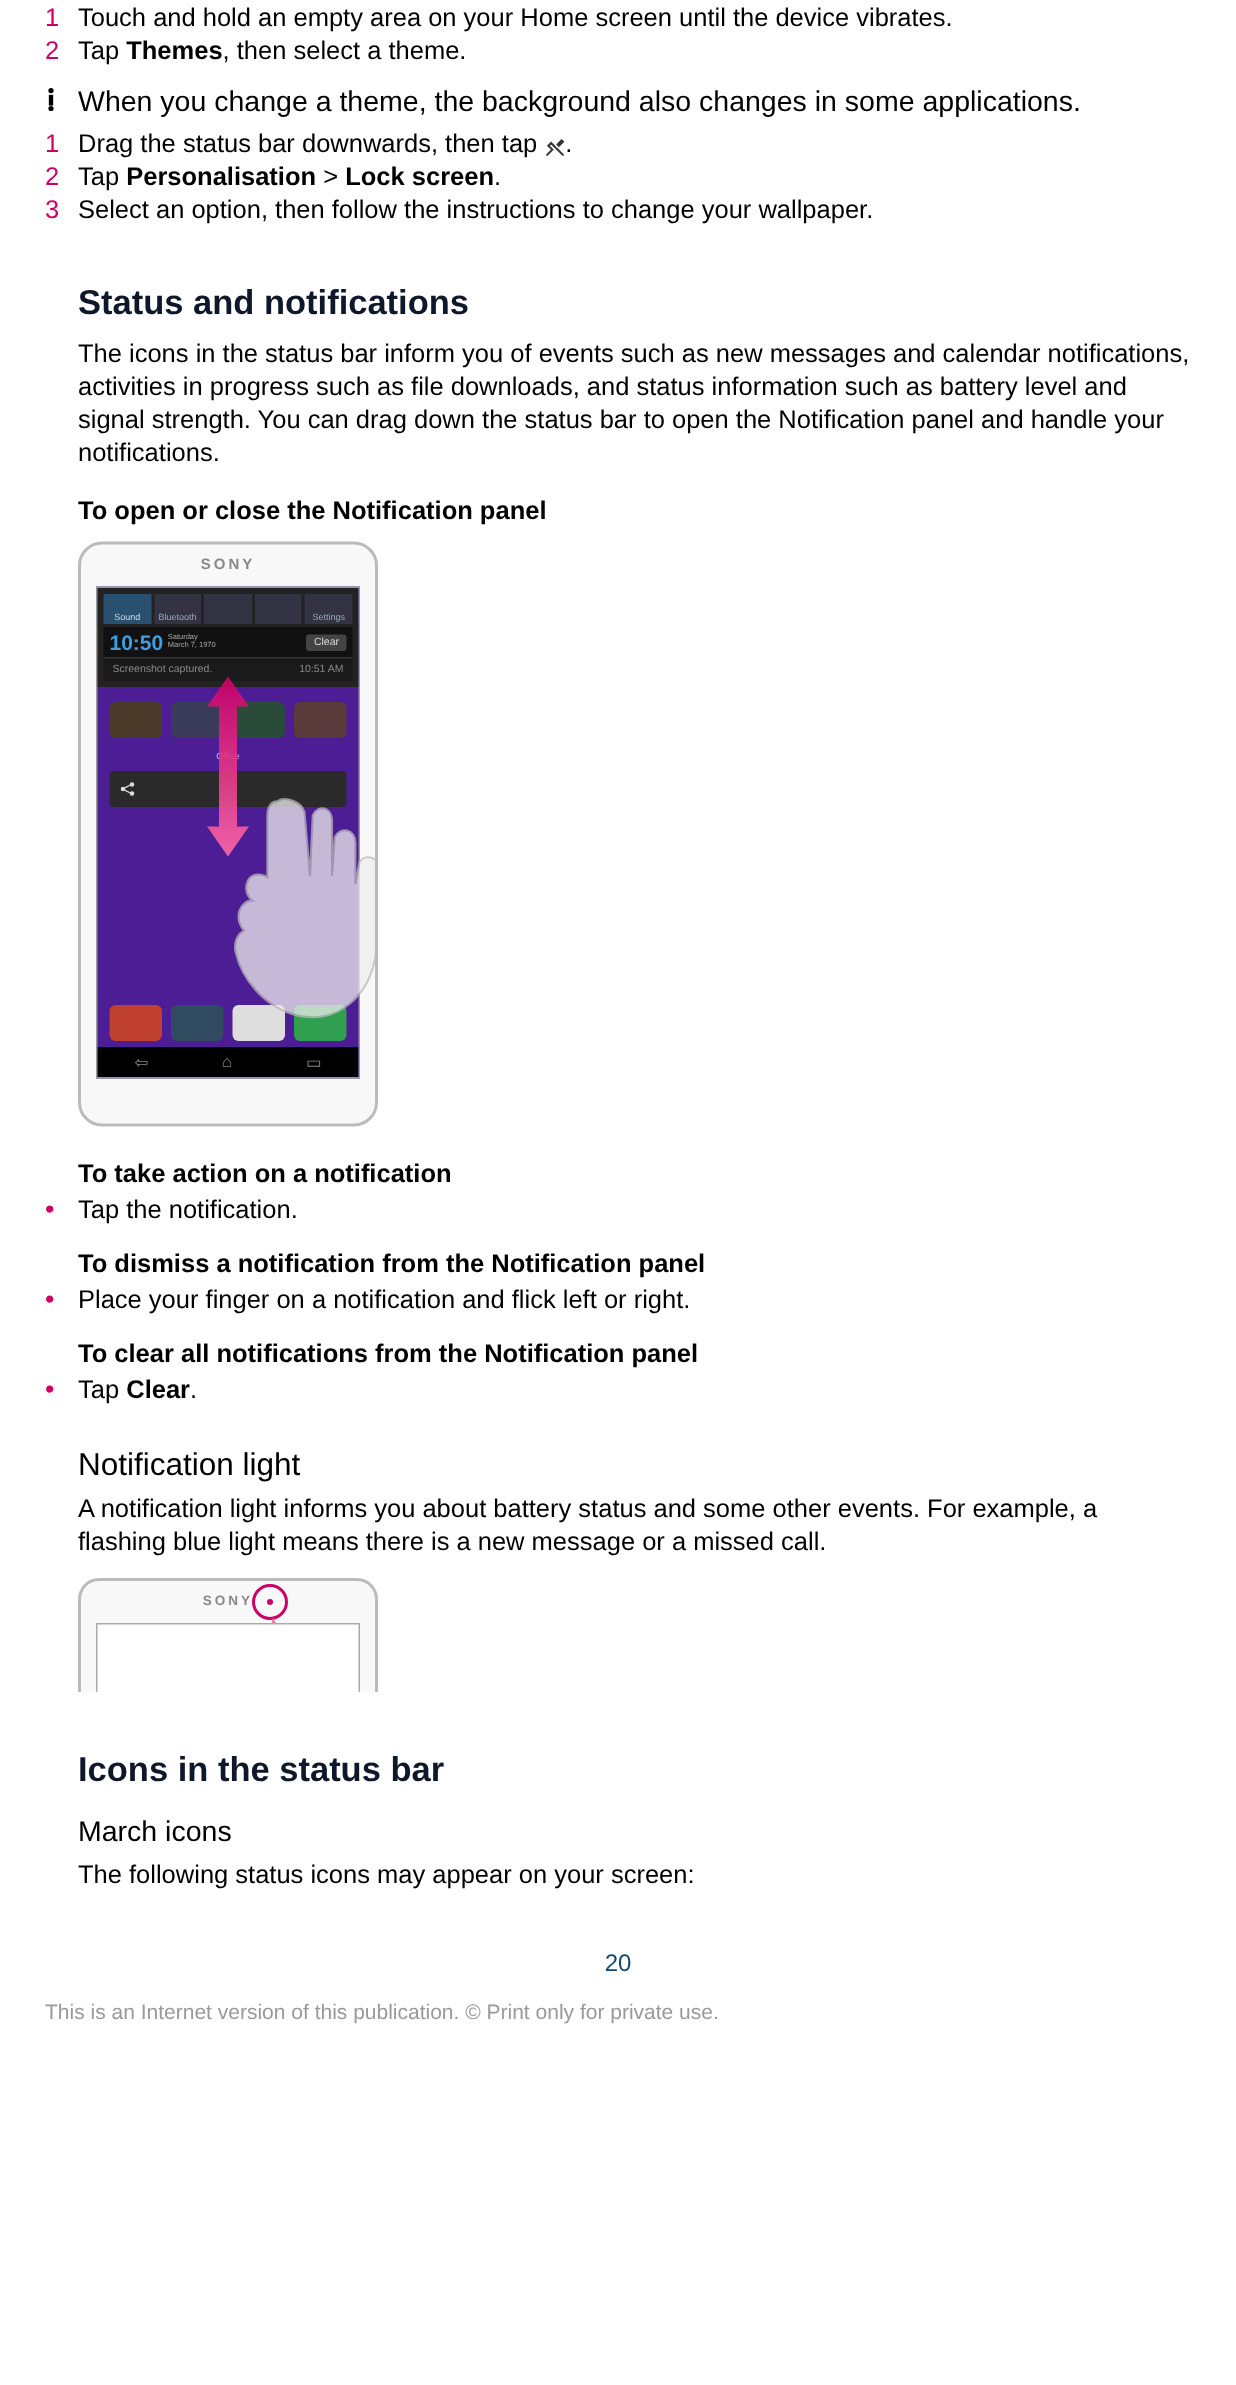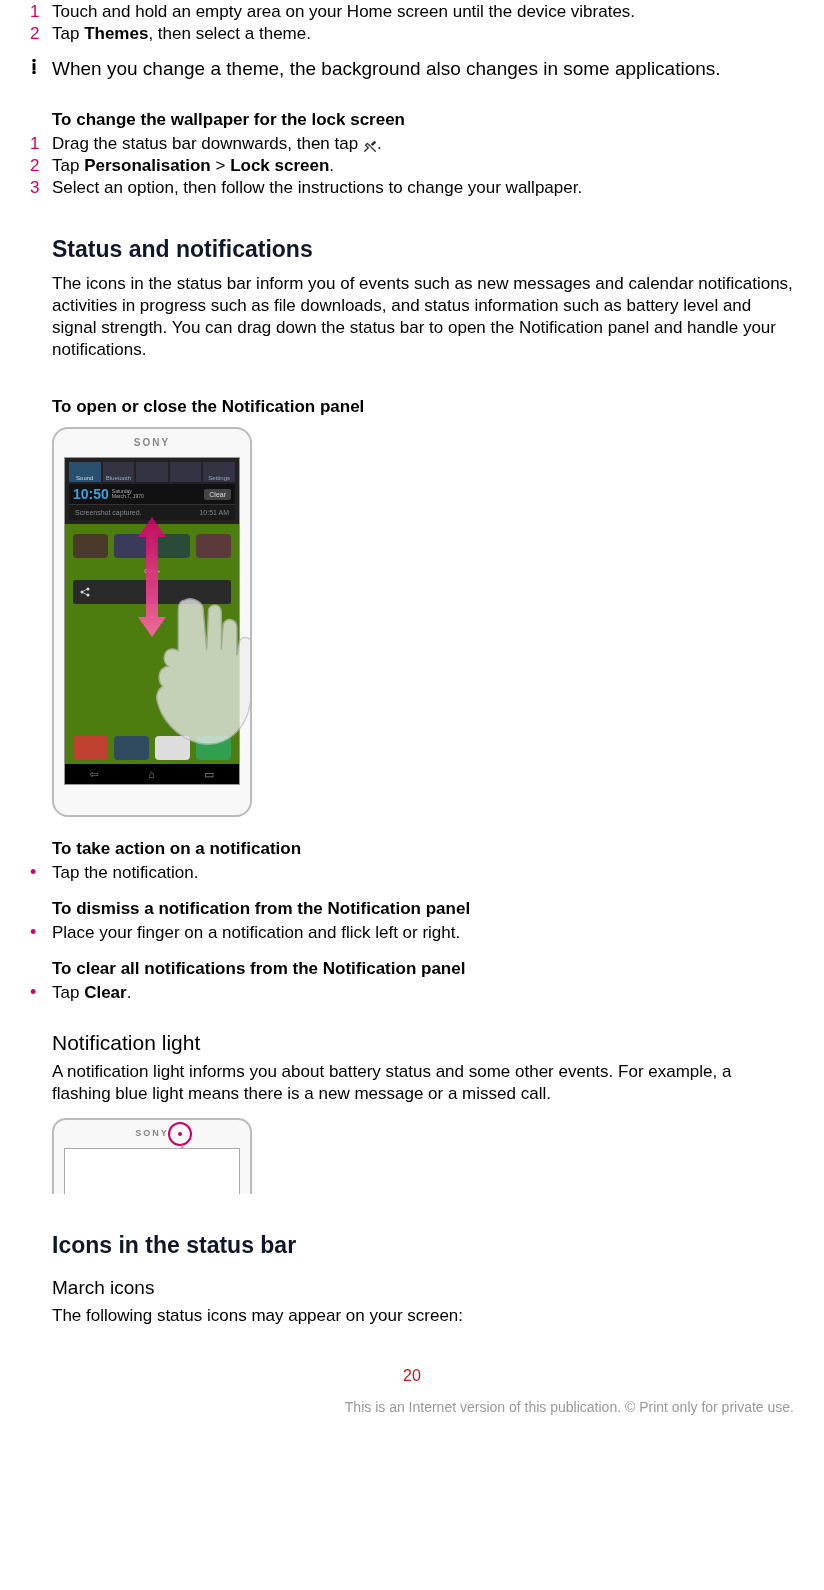--- a/index.html
+++ b/index.html
@@ -108,21 +108,21 @@
     color: #888;
     margin-top: 8px;
     font-weight: bold;
   }
   .phone-screen {
     position: absolute;
     top: 28px;
     left: 10px;
     right: 10px;
     bottom: 30px;
-    background: #4d7c0f;
+    background: #4c1d95;
     border: 1px solid #999;
     overflow: hidden;
   }
   .notif-panel {
     background: #222;
     padding: 4px;
   }
   .notif-toggles {
     display: flex;
     gap: 2px;
@@ -268,26 +268,26 @@
     border-bottom: none;
     background: #fff;
   }
   .led-circle {
     position: absolute;
     top: 2px;
     right: 46px;
   }
   .page-number {
     text-align: center;
-    color: #b91c1c;
+    color: #0c4a6e;
     font-size: 16px;
     margin-top: 40px;
   }
   .footer {
-    text-align: right;
+    text-align: left;
     color: #999;
     font-size: 14px;
     margin-top: 14px;
   }
 </style>
 </head>
 <body>
 
 <div class="page">
 
@@ -307,21 +307,20 @@
     <div class="note-icon">
       <svg viewBox="0 0 10 20" width="8" height="16">
         <circle cx="5" cy="3" r="2.2" fill="#000"></circle>
         <rect x="3.2" y="6.5" width="3.6" height="9" fill="#000"></rect>
         <circle cx="5" cy="18" r="2.2" fill="#000"></circle>
       </svg>
     </div>
     <div class="note-text">When you change a theme, the background also changes in some applications.</div>
   </div>
 
-  <div class="section-title mt">To change the wallpaper for the lock screen</div>
 
   <div class="ol-row">
     <div class="ol-num">1</div>
     <div class="ol-text">
       <span>Drag the status bar downwards, then tap </span><span class="inline-icon"><svg viewBox="0 0 16 16">
             <path d="M2 14 L6 10 M6 10 L3 7 L5 5 L8 8 M10 6 L13 3 L14 4 L11 7 Z M9 9 L14 14" stroke="#333" stroke-width="1.6" fill="none" stroke-linecap="round"></path>
           </svg></span><span>.</span>
     </div>
   </div>
   <div class="ol-row">
@@ -331,21 +330,21 @@
     </div>
   </div>
   <div class="ol-row">
     <div class="ol-num">3</div>
     <div class="ol-text">Select an option, then follow the instructions to change your wallpaper.</div>
   </div>
 
   <div class="h1">Status and notifications</div>
   <div class="para">The icons in the status bar inform you of events such as new messages and calendar notifications, activities in progress such as file downloads, and status information such as battery level and signal strength. You can drag down the status bar to open the Notification panel and handle your notifications.</div>
 
-  <div class="section-title" style="margin-top:36px">To open or close the Notification panel</div>
+  <div class="section-title" style="margin-top:18px">To open or close the Notification panel</div>
 
   <div class="phone-illustration">
     <div class="brand">SONY</div>
     <div class="phone-screen">
       <div class="notif-panel">
         <div class="notif-toggles">
           <div class="notif-toggle active">Sound</div>
           <div class="notif-toggle">Bluetooth</div>
           <div class="notif-toggle"></div>
           <div class="notif-toggle"></div>

